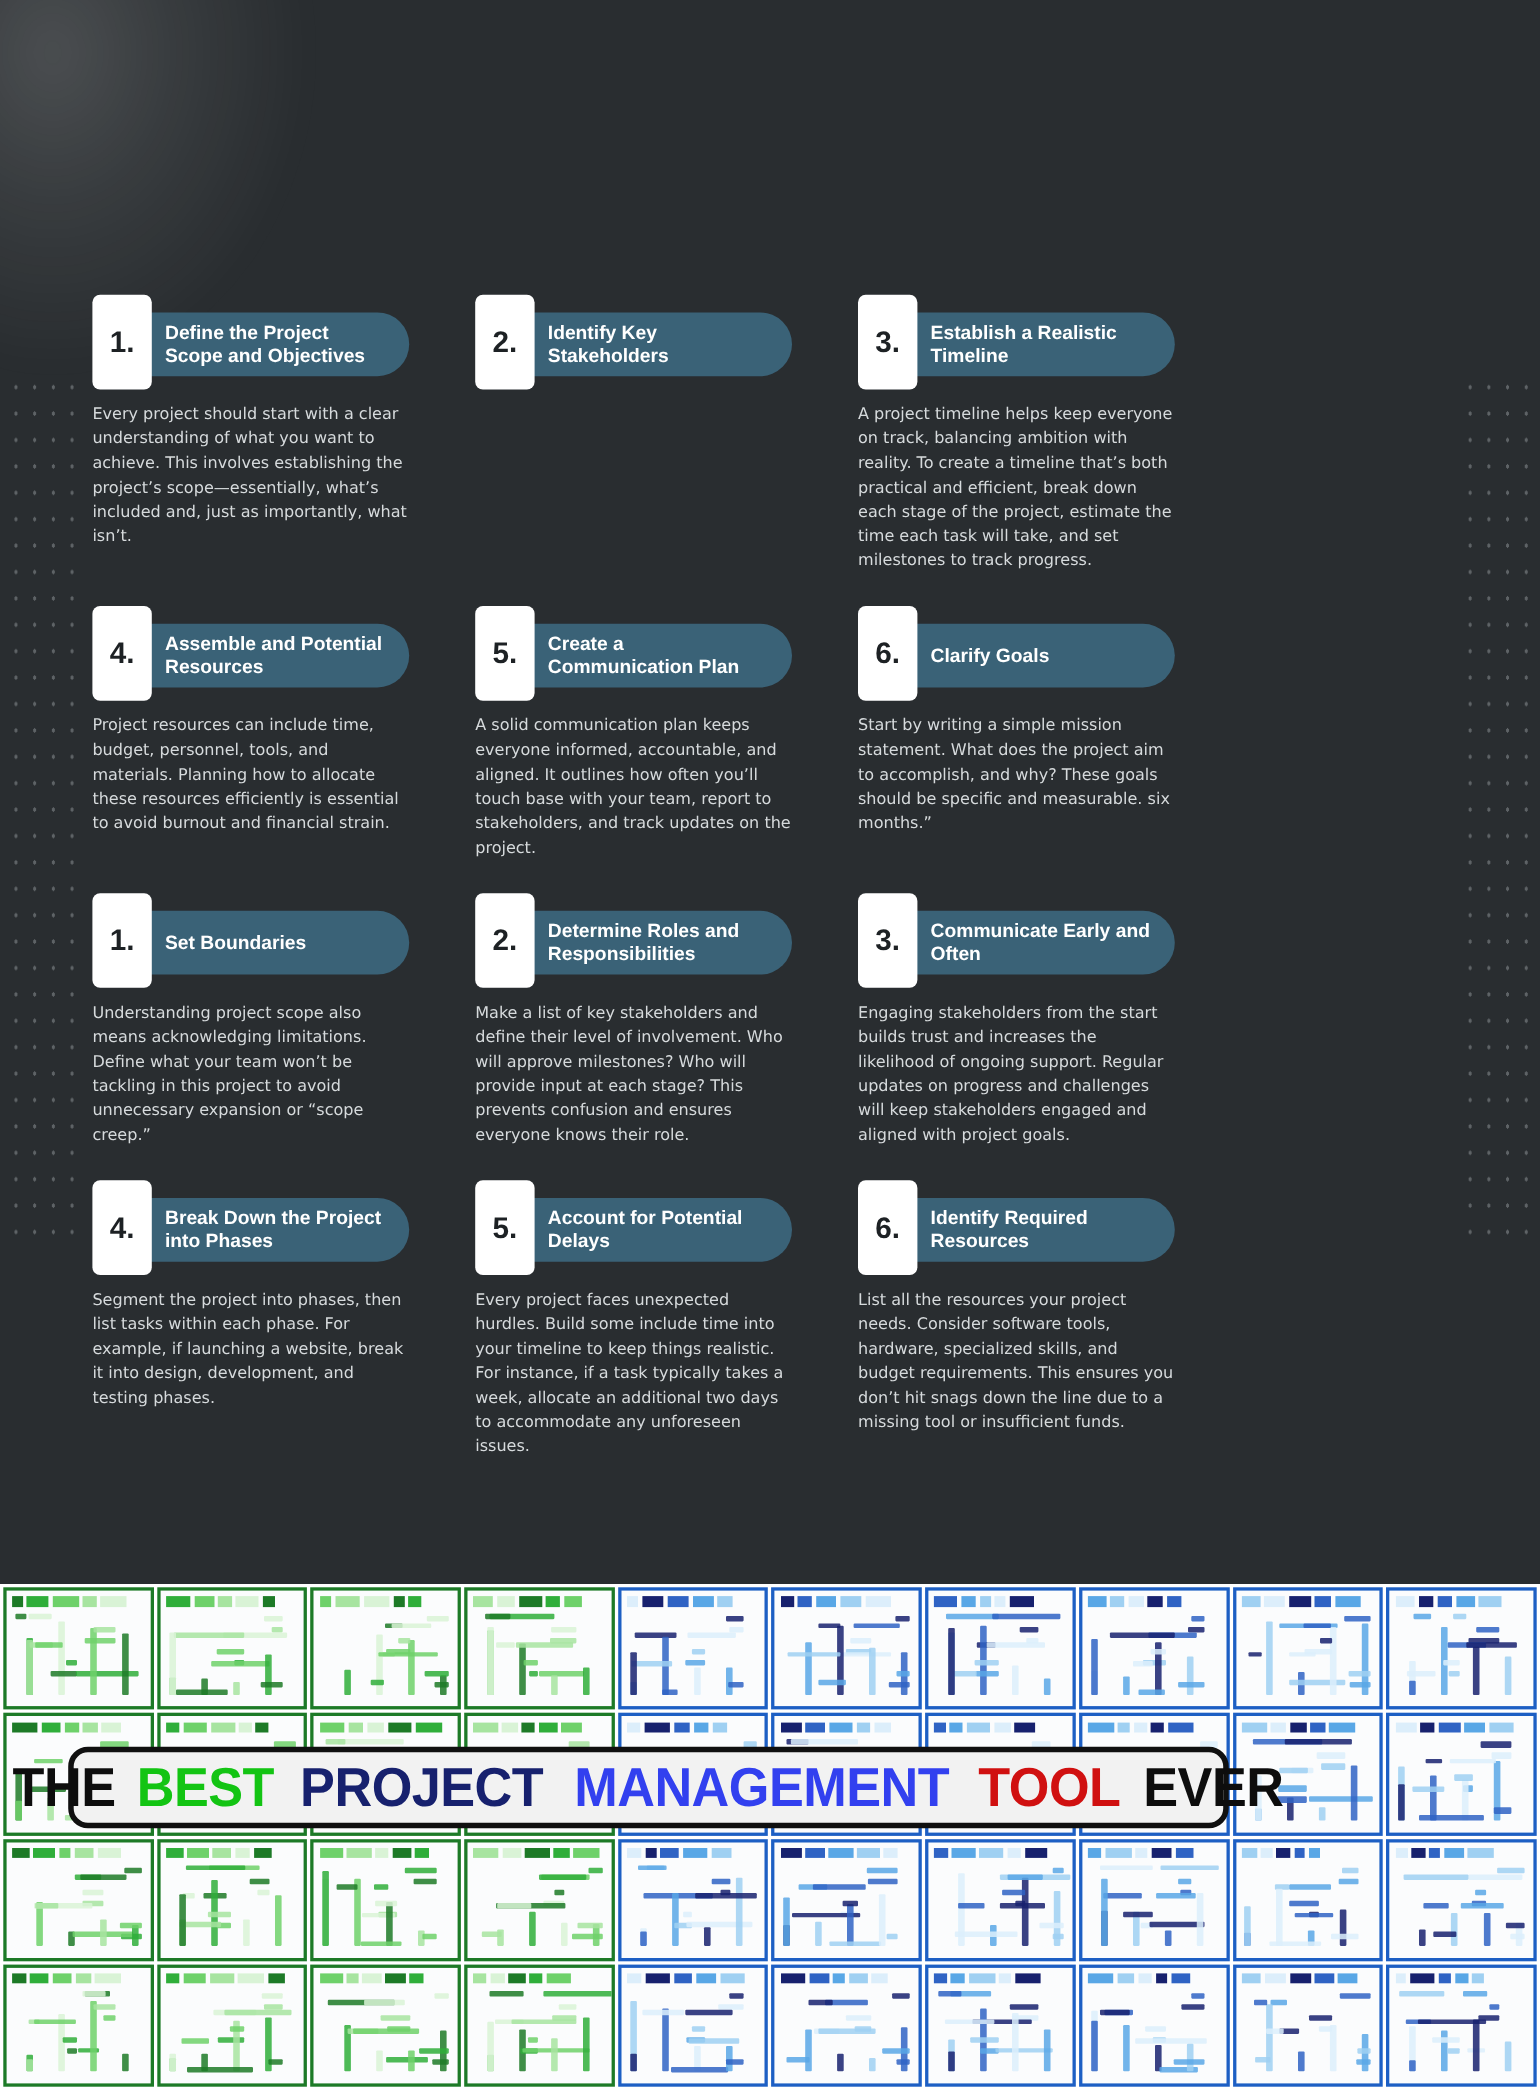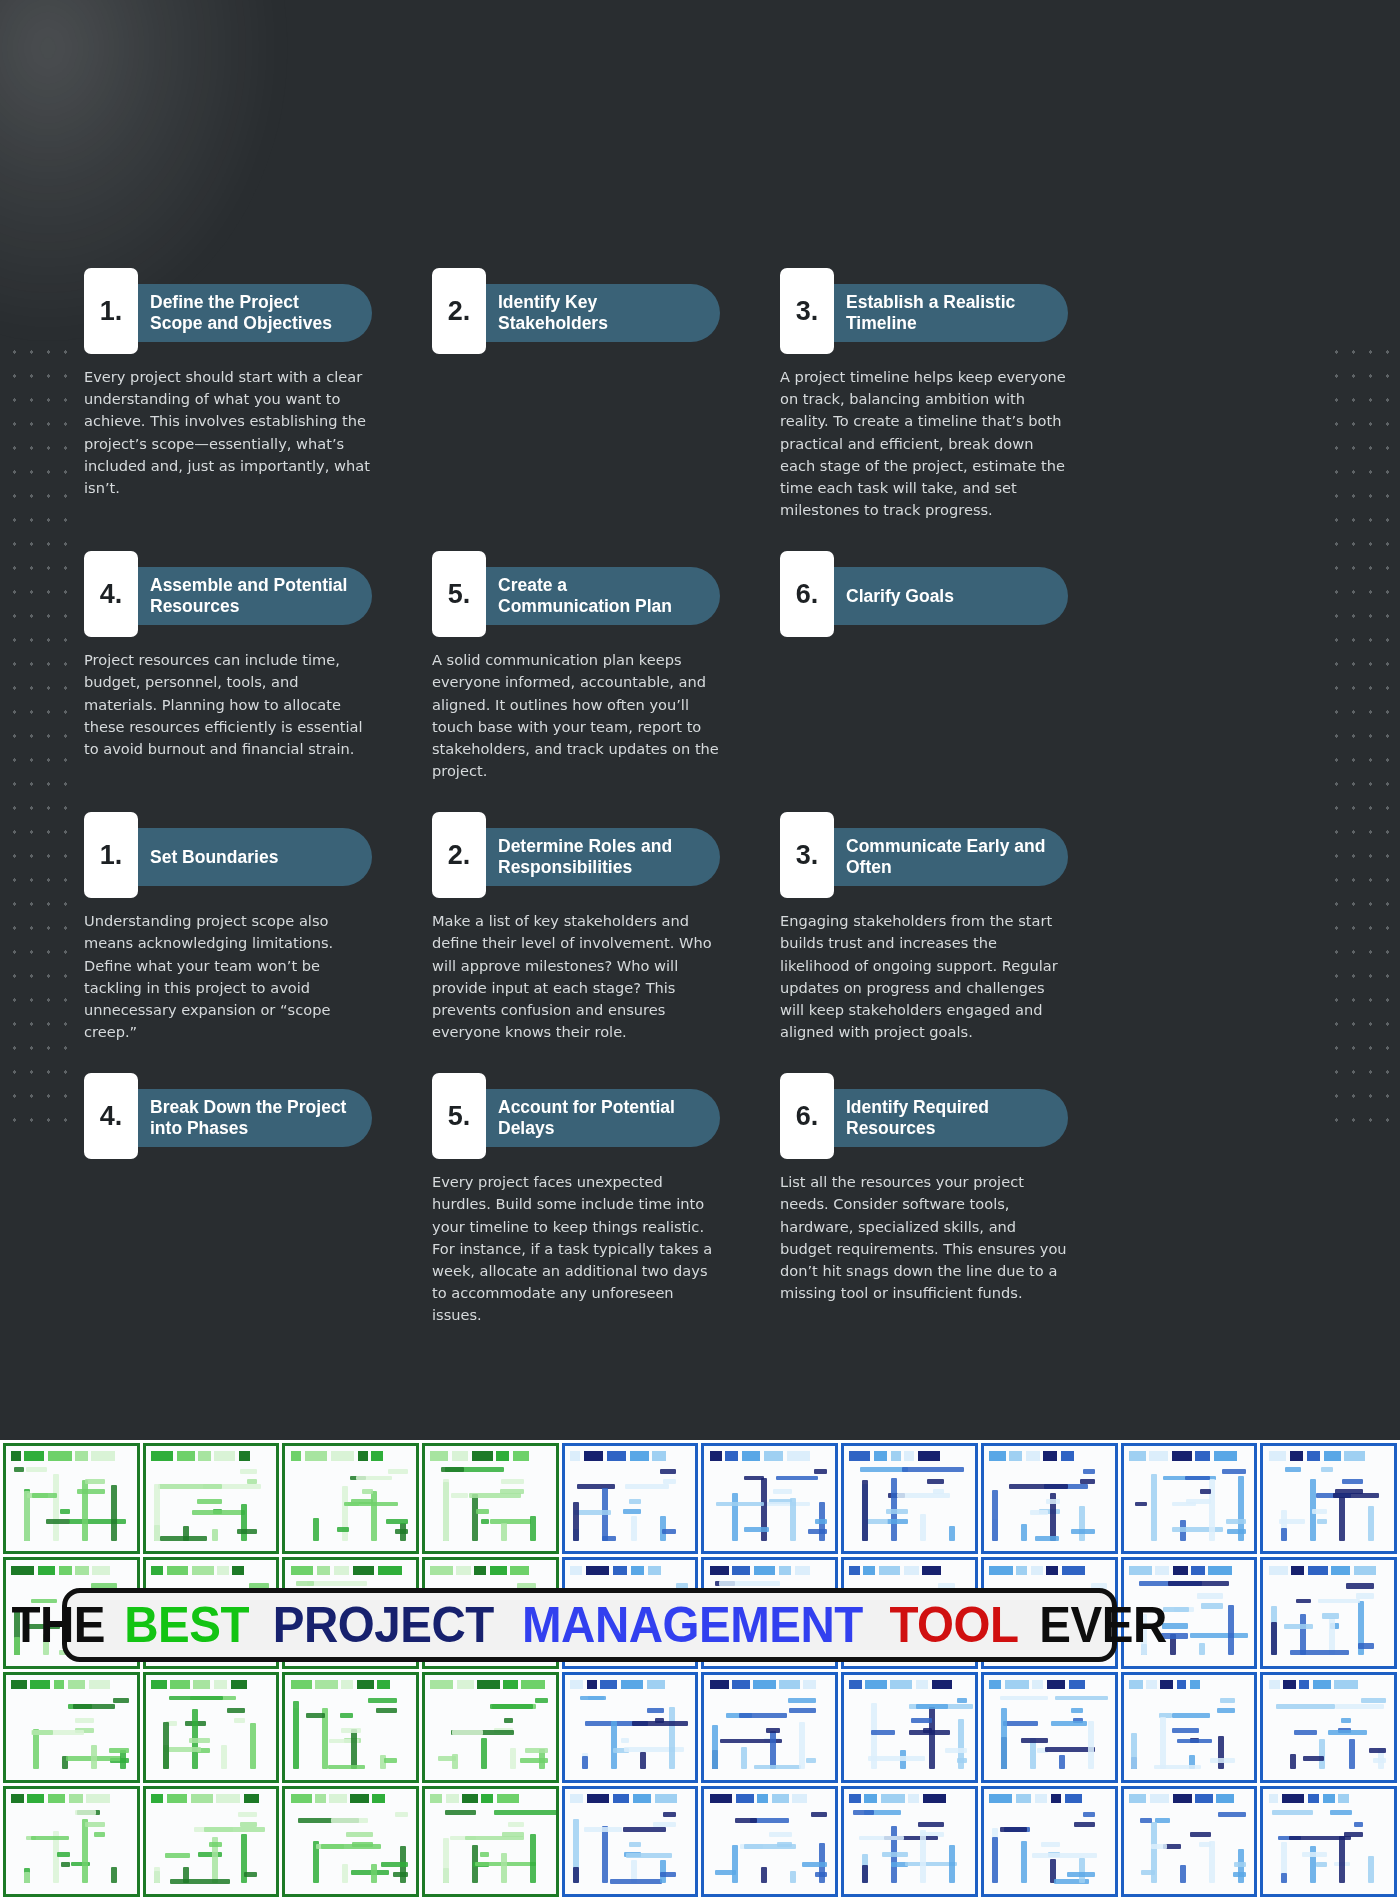--- a/index.html
+++ b/index.html
@@ -241,20 +241,21 @@
           <div class="card-num">5.</div>
           <div class="card-title">Create a Communication Plan</div>
         </div>
         <div class="card-body">A solid communication plan keeps everyone informed, accountable, and aligned. It outlines how often you’ll touch base with your team, report to stakeholders, and track updates on the project.</div>
       </div>
       <div class="card" style="margin-top: 46px;">
         <div class="card-head">
           <div class="card-num">6.</div>
           <div class="card-title">Clarify Goals</div>
         </div>
+        <div class="card-body">Start by writing a simple mission statement. What does the project aim to accomplish, and why? These goals should be specific and measurable. six months.”</div>
       </div>
       <div class="card" style="margin-top: 46px;">
         <div class="card-head">
           <div class="card-num">1.</div>
           <div class="card-title">Set Boundaries</div>
         </div>
         <div class="card-body">Understanding project scope also means acknowledging limitations. Define what your team won’t be tackling in this project to avoid unnecessary expansion or “scope creep.”</div>
       </div>
       <div class="card" style="margin-top: 46px;">
         <div class="card-head">
@@ -268,20 +269,21 @@
           <div class="card-num">3.</div>
           <div class="card-title">Communicate Early and Often</div>
         </div>
         <div class="card-body">Engaging stakeholders from the start builds trust and increases the likelihood of ongoing support. Regular updates on progress and challenges will keep stakeholders engaged and aligned with project goals.</div>
       </div>
       <div class="card" style="margin-top: 46px;">
         <div class="card-head">
           <div class="card-num">4.</div>
           <div class="card-title">Break Down the Project into Phases</div>
         </div>
+        <div class="card-body">Segment the project into phases, then list tasks within each phase. For example, if launching a website, break it into design, development, and testing phases.</div>
       </div>
       <div class="card" style="margin-top: 46px;">
         <div class="card-head">
           <div class="card-num">5.</div>
           <div class="card-title">Account for Potential Delays</div>
         </div>
         <div class="card-body">Every project faces unexpected hurdles. Build some include time into your timeline to keep things realistic. For instance, if a task typically takes a week, allocate an additional two days to accommodate any unforeseen issues.</div>
       </div>
       <div class="card" style="margin-top: 46px;">
         <div class="card-head">

